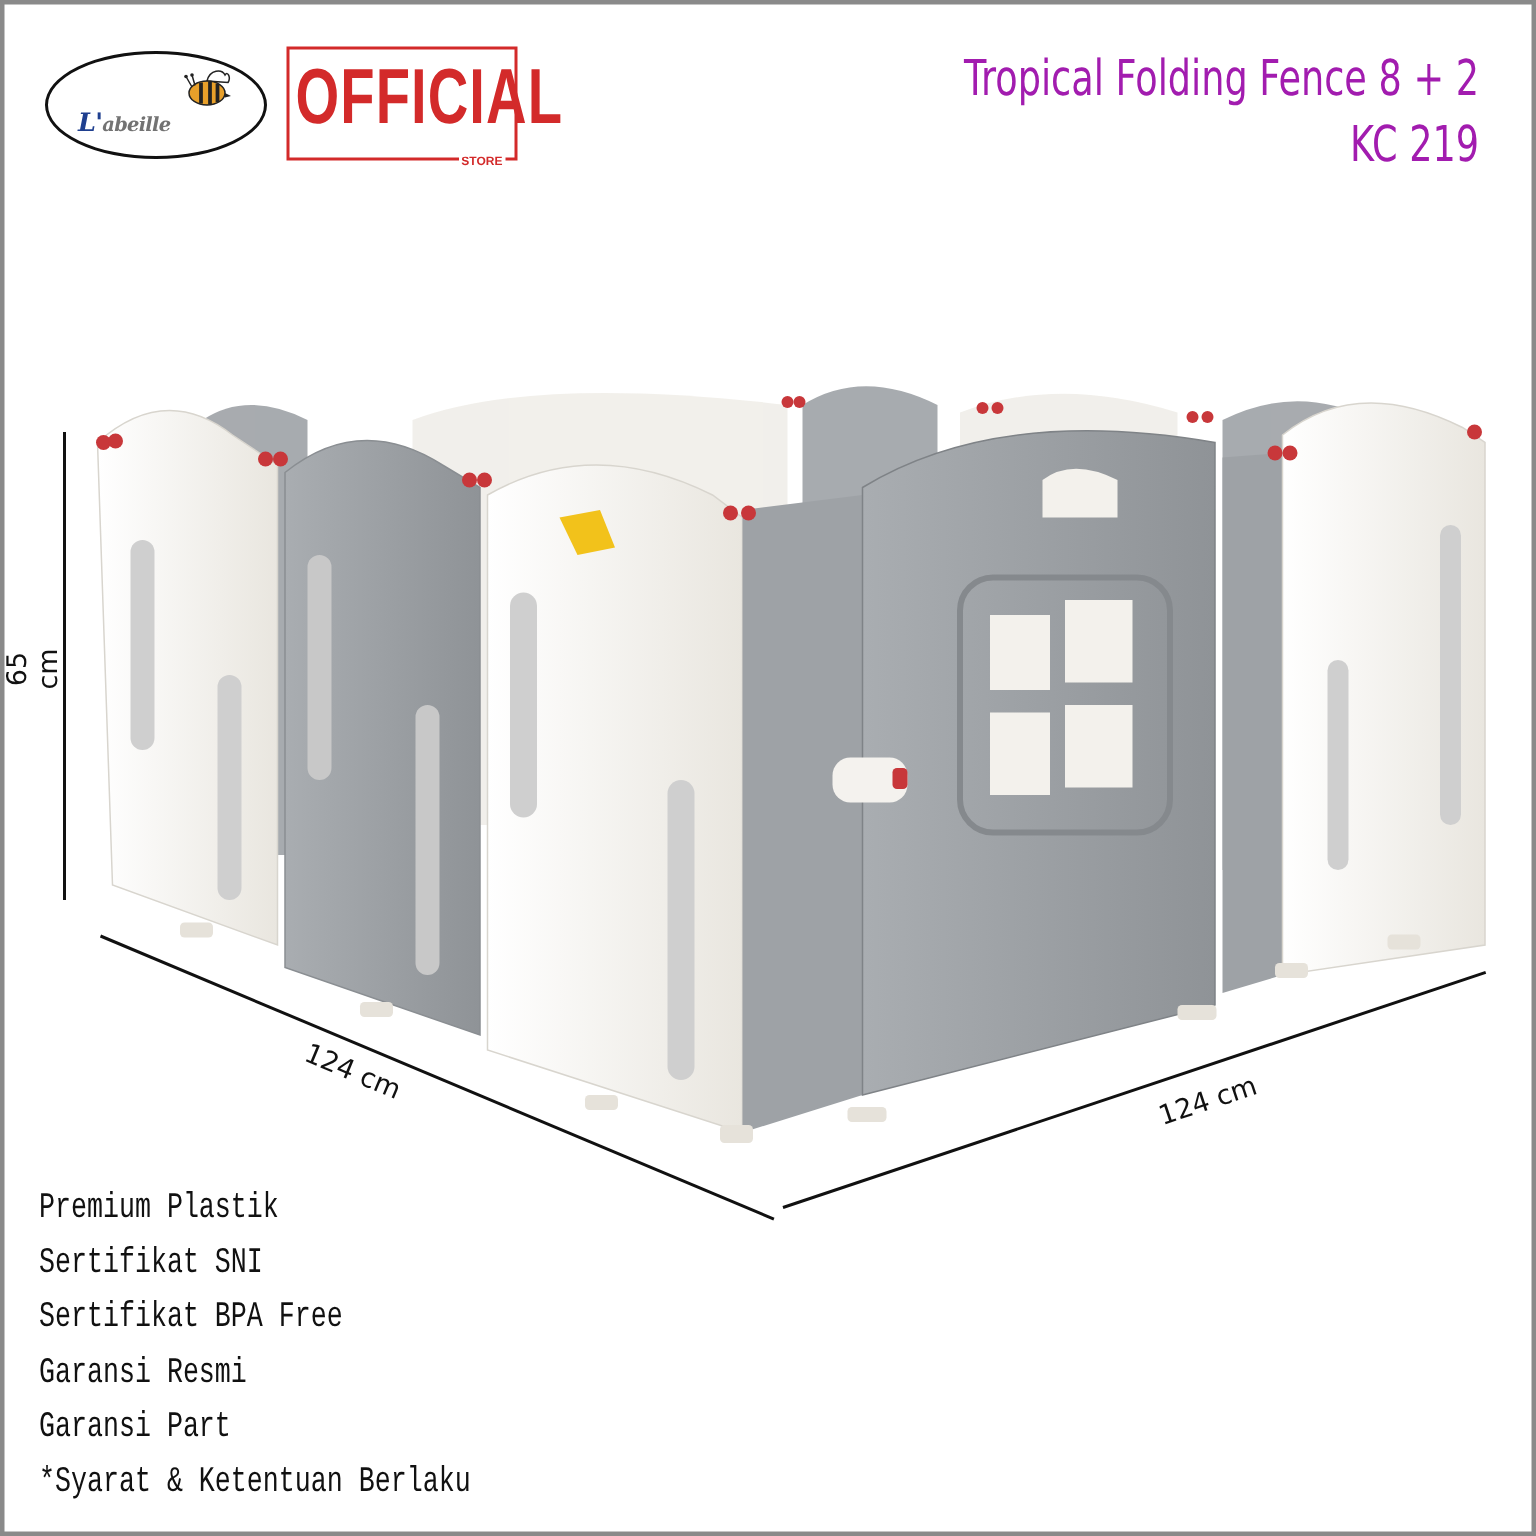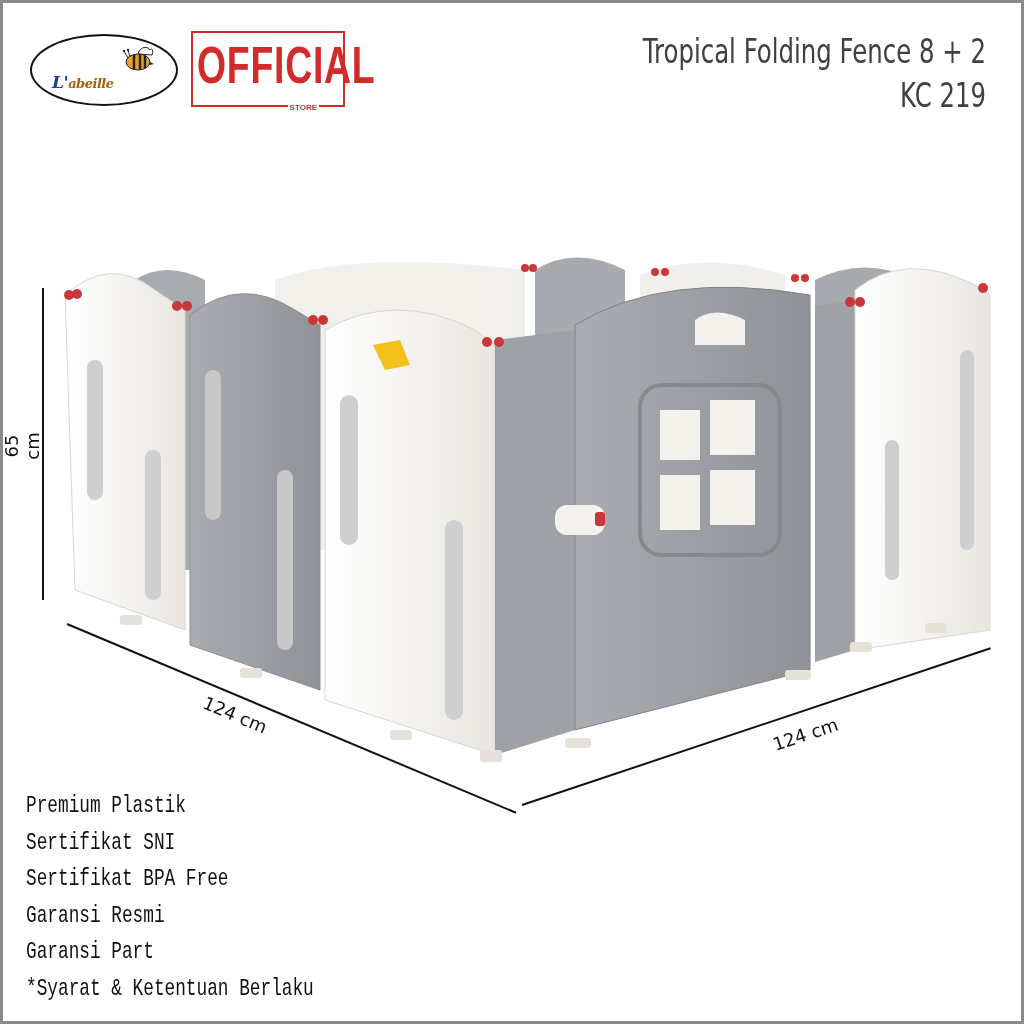--- a/index.html
+++ b/index.html
@@ -1,25 +1,25 @@
 <!DOCTYPE html>
 <html><head>
 <meta charset="utf-8">
 <style>
   html,body{margin:0;padding:0;background:#fff;}
   body{width:1024px;height:1024px;position:relative;overflow:hidden;font-family:"DejaVu Sans Condensed","DejaVu Sans",sans-serif;}
   .frame{position:absolute;inset:0;border:3px solid #8a8a8a;border-right-width:3px;box-sizing:border-box;pointer-events:none;}
   .brand-logo{position:absolute;left:30px;top:34px;width:148px;height:72px;border:2px solid #111;border-radius:50%;box-sizing:border-box;background:#fff;}
   .brand-name{position:absolute;left:20px;top:36px;font-family:"DejaVu Serif",serif;font-style:italic;font-weight:bold;font-size:17px;color:#1f3f8f;letter-spacing:-0.5px;}
-  .brand-name .rest{font-size:13px;color:#a16207;}
+  .brand-name .rest{font-size:13px;color:#737373;}
   .bee{position:absolute;left:86px;top:10px;width:36px;height:26px;}
   .official{position:absolute;left:191px;top:31px;width:154px;height:76px;border:2px solid #d32a2a;box-sizing:border-box;}
   .official-text{position:absolute;left:4px;top:2px;font-family:"Liberation Sans",sans-serif;font-weight:bold;font-size:52px;line-height:60px;color:#d32a2a;transform:scaleX(0.72);transform-origin:left top;letter-spacing:1px;}
-  .official-store{position:absolute;right:24px;bottom:-7px;background:#fff;padding:0 2px;font-family:"Liberation Sans",sans-serif;font-size:8px;font-weight:bold;color:#d32a2a;}
-  .title{position:absolute;right:38px;top:30px;text-align:right;color:#404040;font-family:"DejaVu Sans","Liberation Sans",sans-serif;}
+  .official-store{position:absolute;right:6px;bottom:-7px;background:#fff;padding:0 2px;font-family:"Liberation Sans",sans-serif;font-size:8px;font-weight:bold;color:#d32a2a;}
+  .title{position:absolute;right:38px;top:30px;text-align:right;color:#a21caf;font-family:"DejaVu Sans","Liberation Sans",sans-serif;}
   .title .line{display:block;font-size:33px;line-height:44px;transform:scaleX(0.74);transform-origin:right top;white-space:nowrap;}
   .dim-v{position:absolute;left:42px;top:288px;width:2px;height:312px;background:#111;}
   .dim-v-label{position:absolute;left:2px;top:425px;width:40px;font-size:18px;color:#111;transform:rotate(-90deg);transform-origin:center;text-align:center;font-family:"DejaVu Sans",sans-serif;}
   .dim-line{position:absolute;height:2px;background:#111;transform-origin:left center;}
   .dim-label{position:absolute;font-size:18px;color:#111;font-family:"DejaVu Sans",sans-serif;transform-origin:left top;white-space:nowrap;}
   .features{position:absolute;left:26px;top:788px;color:#111;font-family:Liberation Mono, monospace;}
   .features .feat{display:block;font-size:24px;line-height:36.5px;transform:scaleX(0.74);transform-origin:left top;white-space:nowrap;}
   .product{position:absolute;left:55px;top:250px;width:940px;height:520px;}
 </style>
 </head>

